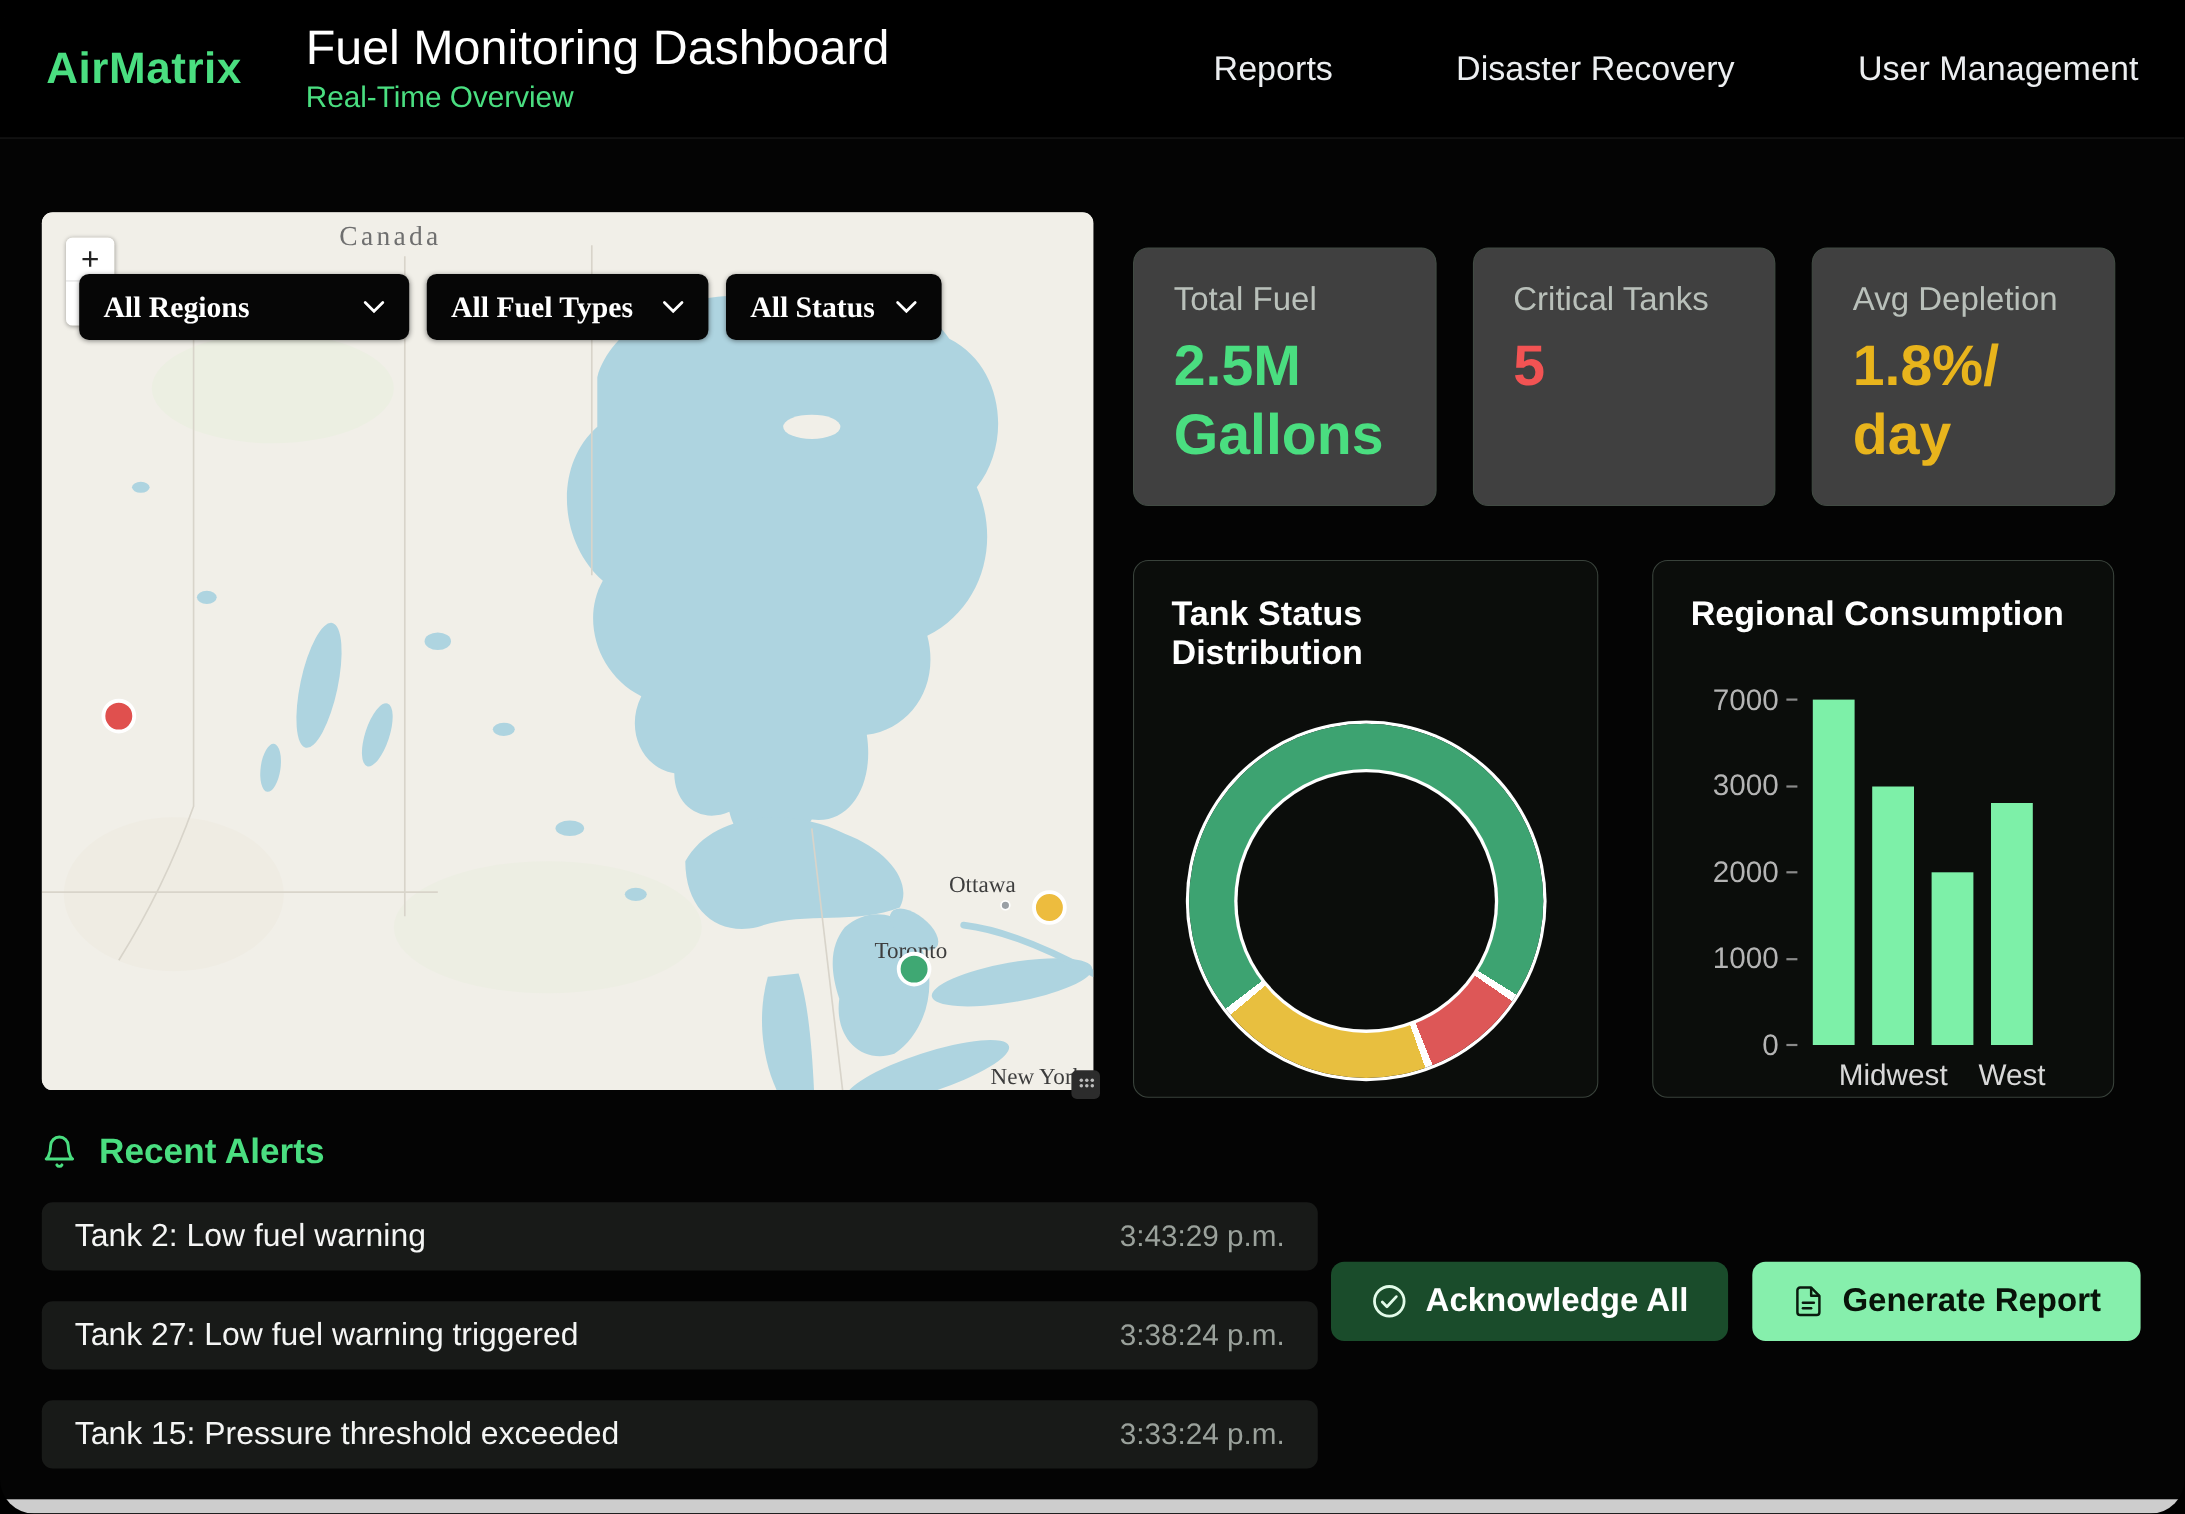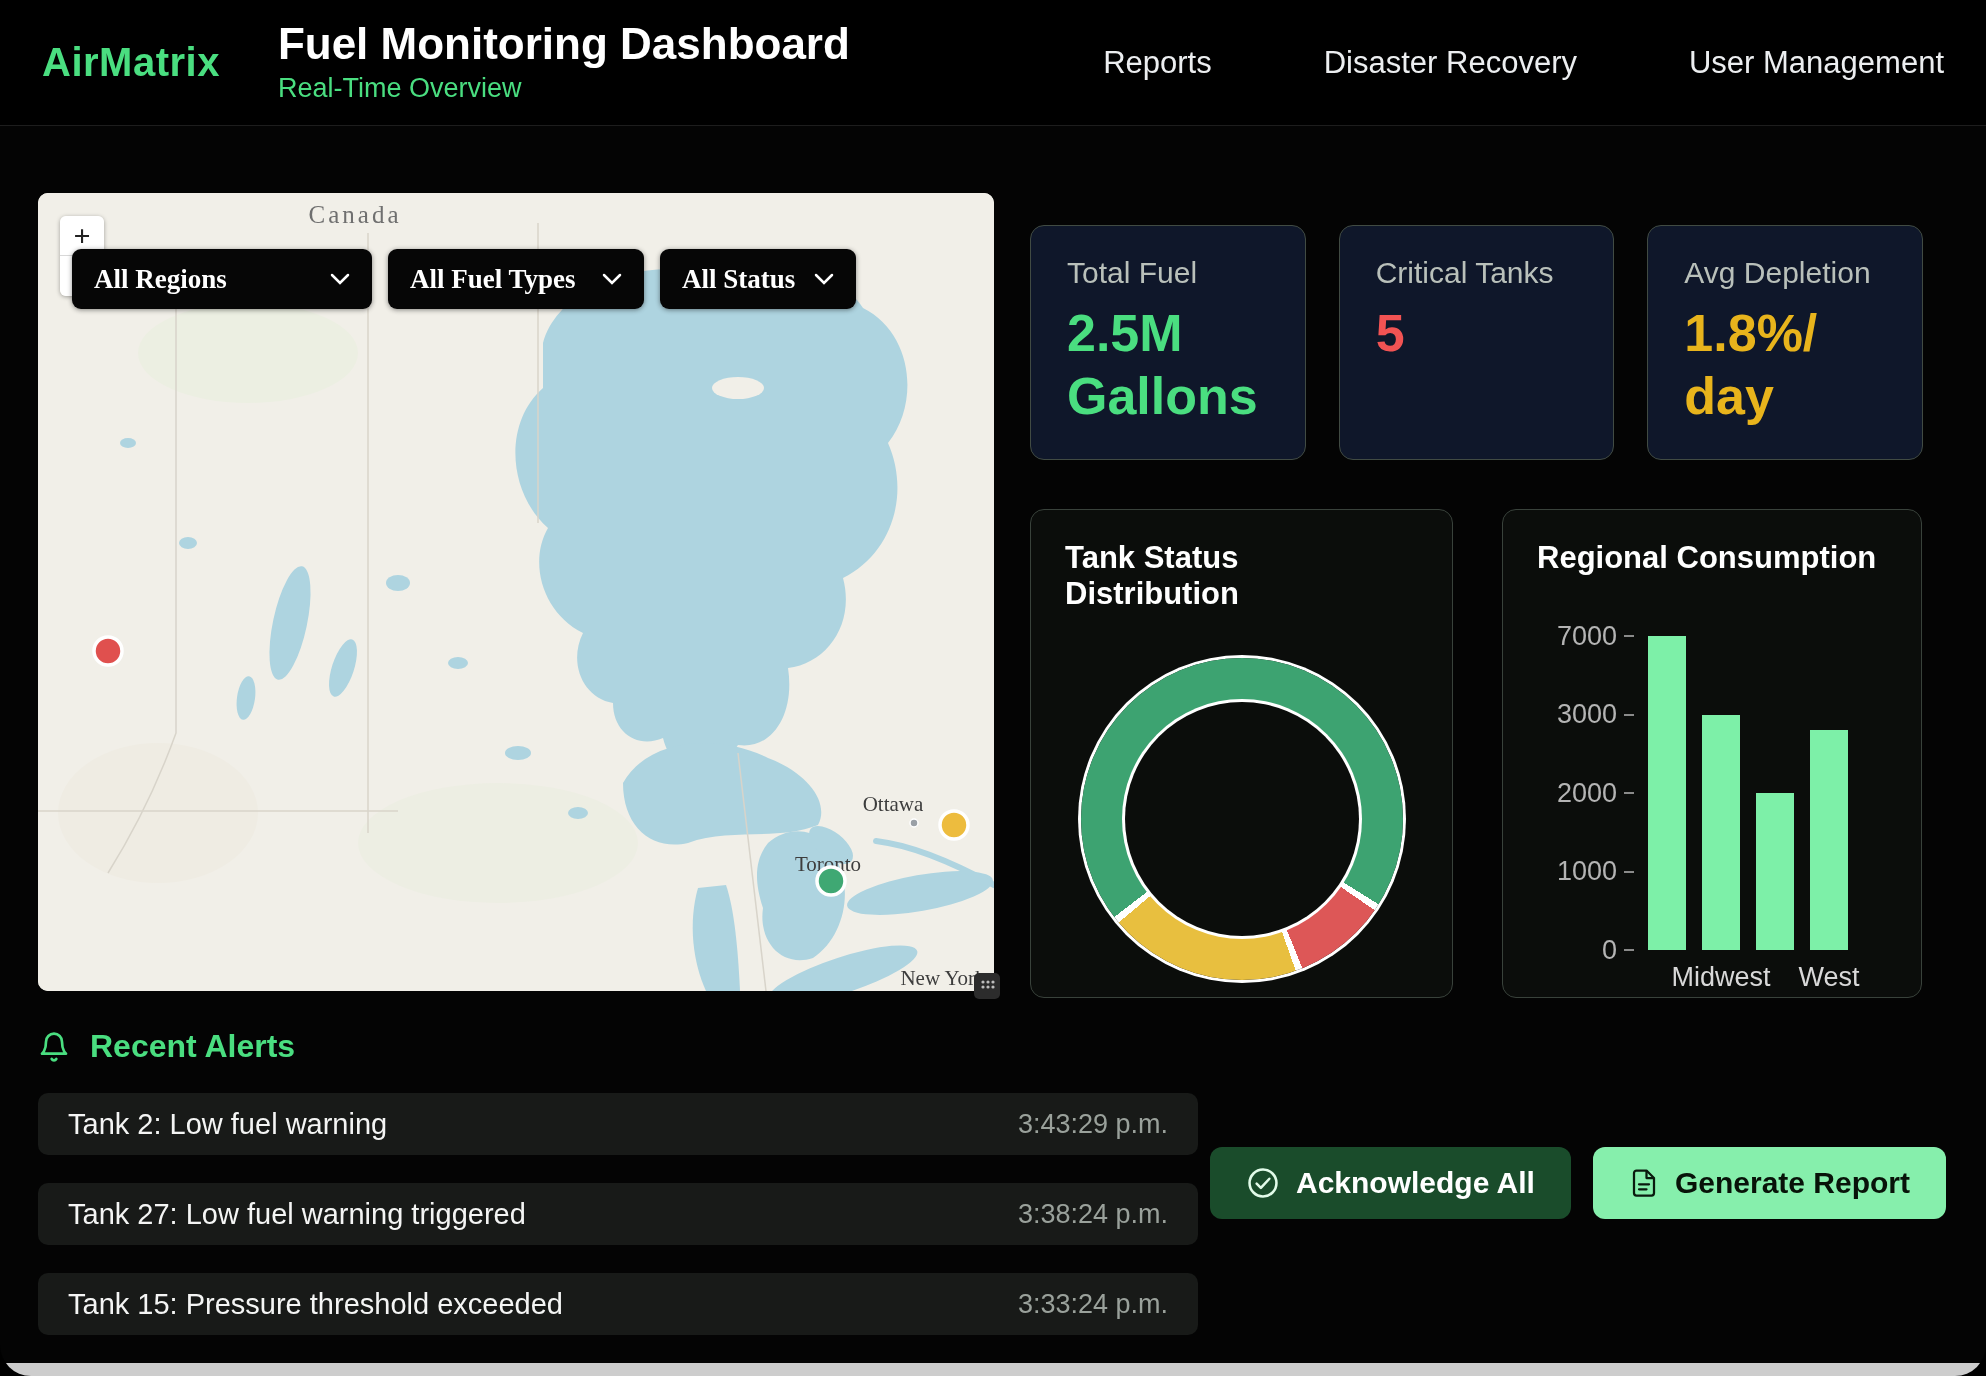--- a/index.html
+++ b/index.html
@@ -3,21 +3,21 @@
 <meta charset="utf-8">
 <style>
   html,body{margin:0;padding:0;background:#000;}
   .page{position:relative;width:1986px;height:1376px;background:#040404;overflow:hidden;
         font-family:"Liberation Sans","DejaVu Sans",sans-serif;color:#fff;border-radius:31px;}
 
   
   header{display:flex;align-items:center;height:126px;padding:0 42px;gap:58px;
          background:#000;border-bottom:1px solid #1d1d1d;box-sizing:border-box;}
   .logo{color:#4ade80;font-size:40px;font-weight:800;letter-spacing:.5px;}
-  .title-wrap h1{margin:0;font-size:44px;font-weight:700;color:#fff;line-height:1.05;}
+  .title-wrap h1{margin:0;font-size:44px;font-weight:400;color:#fff;line-height:1.05;}
   .subtitle{font-size:27px;color:#4ade80;margin-top:6px;font-weight:500;}
   nav{margin-left:auto;display:flex;gap:112px;font-size:31px;color:#eceef0;}
   nav span{cursor:pointer;white-space:nowrap;}
 
   
   main{display:flex;margin-top:67px;padding-left:38px;gap:36px;}
 
   
   .map-panel{position:relative;width:956px;height:798px;flex:none;border-radius:10px;
              overflow:visible;background:#f1efe8;font-family:Liberation Serif, serif;}
@@ -44,21 +44,21 @@
   .select.w1{width:300px;}.select.w2{width:256px;}.select.w3{width:196px;}
   .chev{flex:none;margin-left:14px;}
 
   .resize-handle{position:absolute;right:-6px;bottom:-8px;width:26px;height:26px;z-index:4;
         background:#2c2c2c;border-radius:5px;display:flex;align-items:center;justify-content:center;
         cursor:nwse-resize;}
 
   
   .right{width:893px;flex:none;margin-top:32px;display:flex;flex-direction:column;}
   .stats-row{display:flex;gap:33px;}
-  .stat-card{flex:1;height:235px;background:#0f172a;border:1px solid #414b43;border-radius:14px;
+  .stat-card{flex:1;height:235px;background:#404040;border:1px solid #414b43;border-radius:14px;
              padding:30px 36px;box-sizing:border-box;}
   .stat-label{font-size:30px;color:#b9c0ba;font-weight:500;}
   .stat-value{font-size:52px;font-weight:800;margin-top:12px;line-height:1.22;white-space:pre-line;}
 
   .charts-row{display:flex;gap:49px;margin-top:49px;}
   .chart-card{background:#0b0d0b;border:1px solid #39423b;border-radius:14px;
               padding:30px 34px;box-sizing:border-box;height:489px;}
   .donut-card{width:423px;}
   .bar-card{width:420px;}
   .chart-title{font-size:31px;font-weight:700;color:#fff;}

